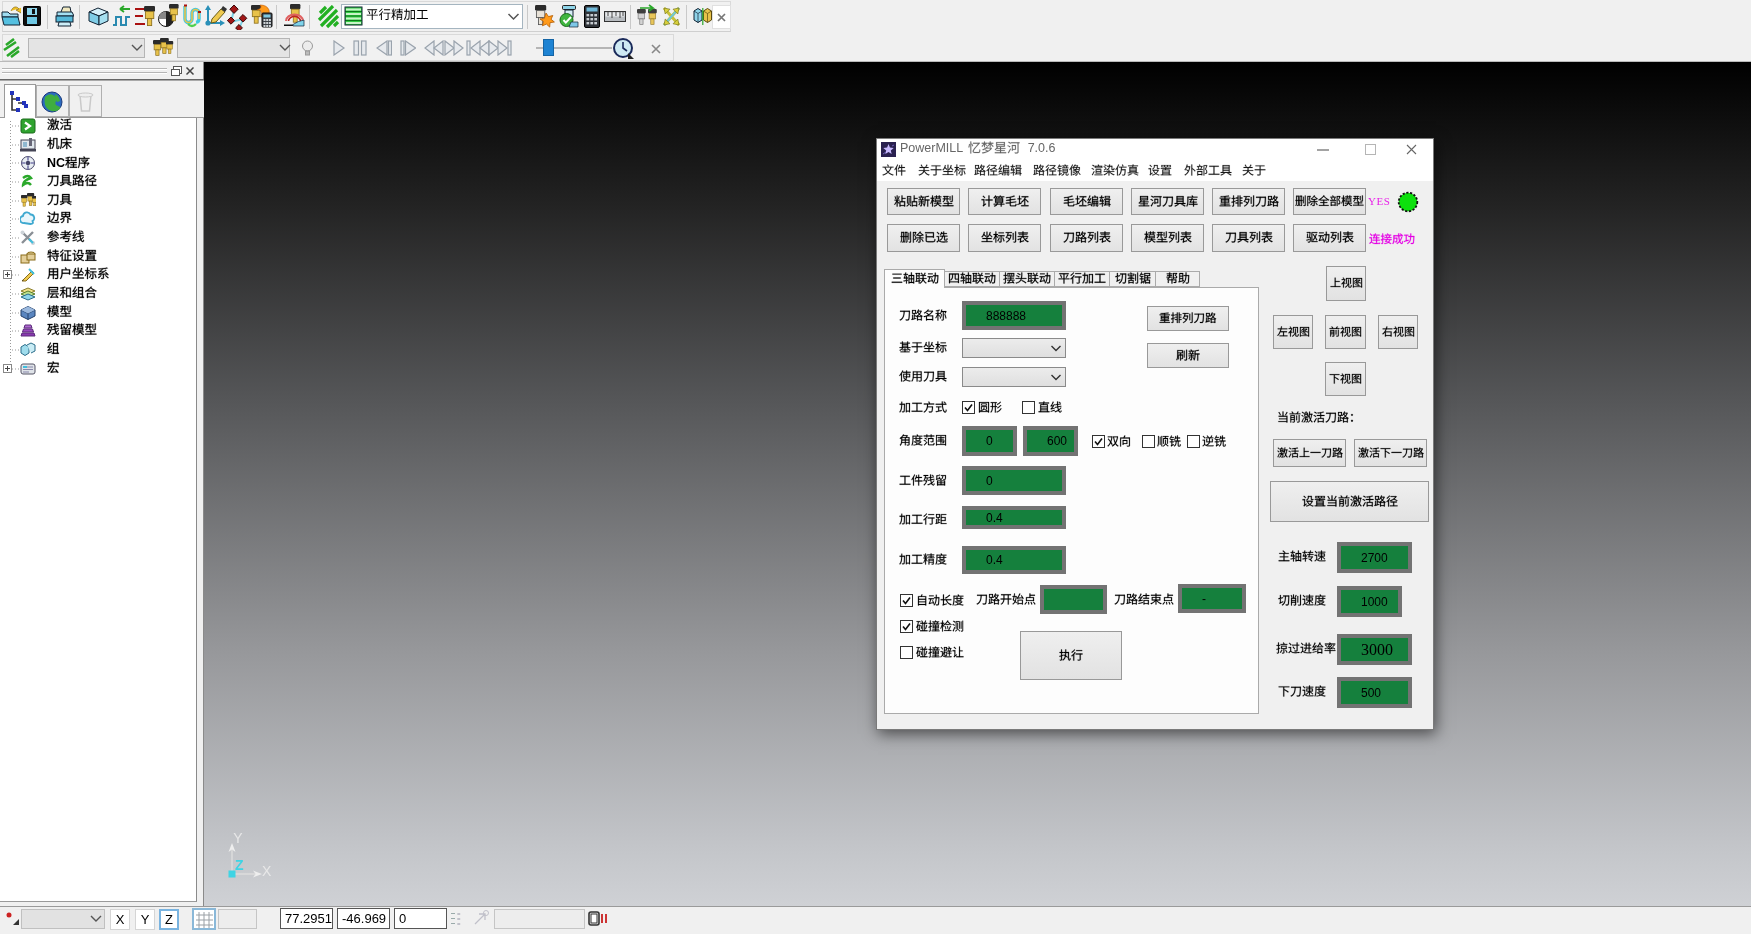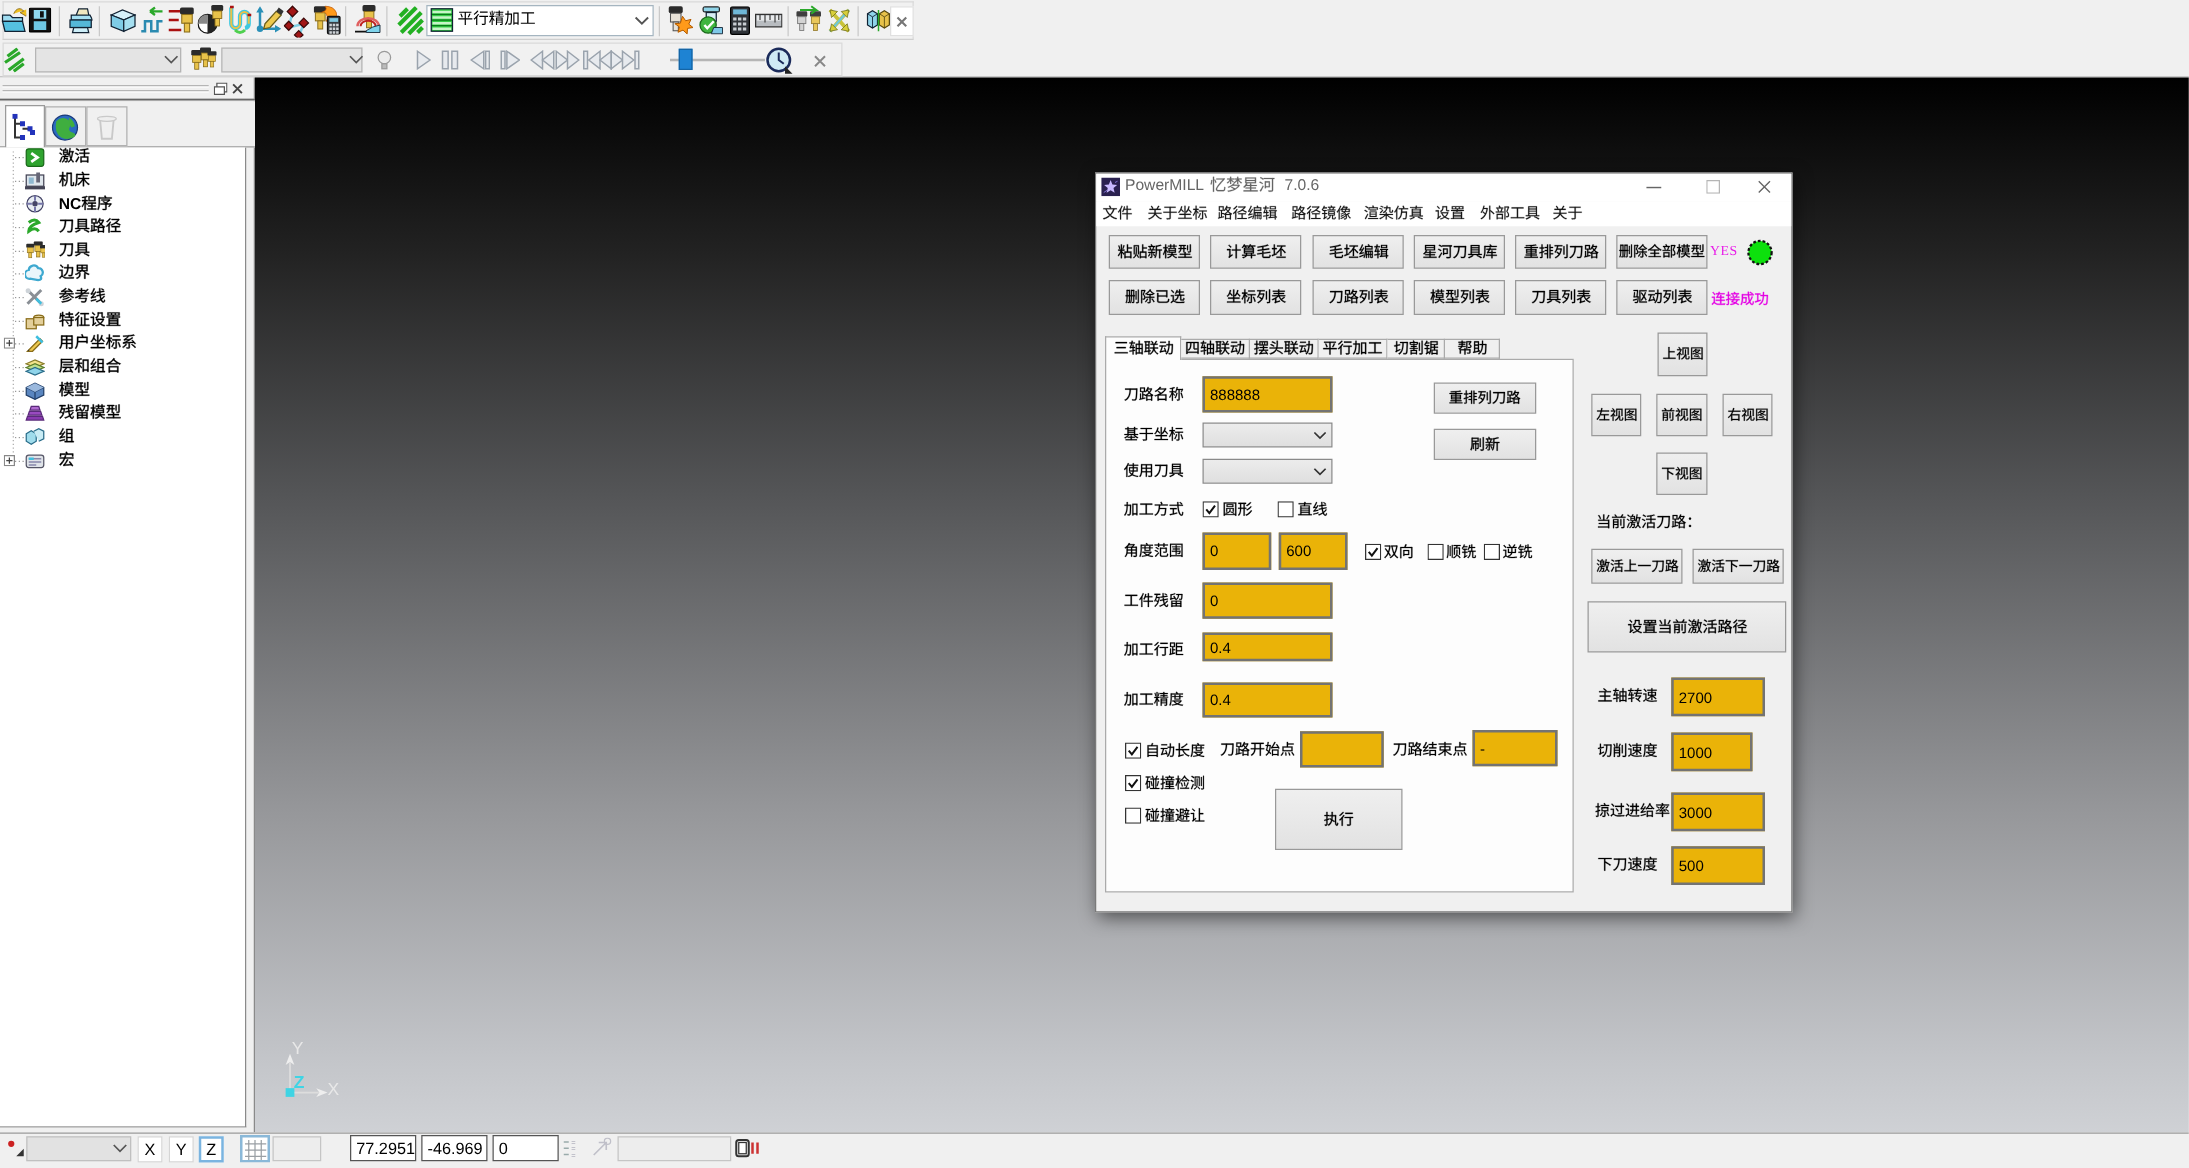--- a/index.html
+++ b/index.html
@@ -1,21 +1,21 @@
 <!DOCTYPE html>
 <html><head><meta charset="utf-8"><style>
 *{margin:0;padding:0;box-sizing:border-box}
 html,body{width:1751px;height:934px;overflow:hidden;background:#f0f0f0;
  font-family:"Liberation Sans",sans-serif;}
 div{position:absolute}
 svg{display:block}
 .t{pointer-events:none}
 .btn{background:linear-gradient(#efefef,#e2e2e2);border:1px solid #999;display:flex;align-items:center;justify-content:center}
-.inp{background:#eab308;border:2px solid #737373;display:flex;align-items:center;
- font-size:12px;color:#000;padding-left:4px}
+.inp{background:#15803d;border:4px solid #737373;display:flex;align-items:center;
+ font-size:12px;color:#000;padding-left:20px}
 </style></head><body>
 <svg width="0" height="0" style="position:absolute">
     <defs>
       <path id="c0" d="m11 108l229 0l0-21l-229 0z"></path>
       <path id="c1" d="m31 186l189 0l0-19l-189 0zm16-82l153 0l0-19l-153 0zm-31-87l217 0l0-19l-217 0z"></path>
       <path id="c2" d="m118 129l102 0l0-19l-102 0zm-105-118l224 0l0-19l-224 0zm94 195l20 0l0-205l-20 0z"></path>
       <path id="c3" d="m14 192l222 0l0-19l-222 0zm96-15l20 0l0-197l-20 0zm11-60l12 15q12-6 24-12q13-7 25-14q12-7 23-14q10-7 18-12l-13-17q-7 5-18 12q-10 7-22 15q-12 7-25 14q-12 8-24 13z"></path>
       <path id="c4" d="m26 160l198 0l0-18l-198 0zm11-73l177 0l0-19l-177 0zm-23-80l223 0l0-19l-223 0zm101 138l20 0l0-148l-20 0zm-22 54l16 10q8-6 17-13q9-7 16-14q8-7 13-13l-16-12q-5 6-12 13q-8 8-17 15q-8 8-17 14z"></path>
       <path id="c5" d="m14 110l223 0l0-18l-223 0zm103 76l20 0l0-179q0-10-3-15q-3-5-10-7q-7-3-20-3q-12-1-31-1q-1 3-2 7q-2 3-3 7q-2 3-3 6q10 0 19 0q10-1 16 0q7 0 10 0q4 0 6 1q1 2 1 5zm-86 6l188 0l0-18l-188 0z"></path>
       <path id="c6" d="m151 207l19 0l0-227l-19 0zm-43-10l18-3q-3-18-8-34q-5-17-11-32q-6-14-14-26q-1 2-4 4q-3 1-6 3q-3 2-6 3q7 10 13 24q6 14 11 29q4 16 7 32zm2-38l117 0l0-19l-121 0zm-31-74l159 0l0-18l-159 0zm-12 124l18-5q-8-21-19-42q-10-21-22-39q-12-18-25-32q-1 2-3 5q-2 4-4 8q-2 3-4 5q12 13 23 29q11 16 20 34q9 18 16 37zm-25-64l17 17l1 0l0-182l-18 0z"></path>
@@ -1460,21 +1460,21 @@
     <svg class="t" width="60" height="14" style="overflow:visible">
       <g fill="#000" stroke="#000" stroke-width="4">
         <use href="#c65" transform="translate(0.0,10.6) scale(0.0480,-0.0480)"></use>
         <use href="#c126" transform="translate(12.0,10.6) scale(0.0480,-0.0480)"></use>
         <use href="#c127" transform="translate(24.0,10.6) scale(0.0480,-0.0480)"></use>
         <use href="#c105" transform="translate(36.0,10.6) scale(0.0480,-0.0480)"></use>
         <use href="#c89" transform="translate(48.0,10.6) scale(0.0480,-0.0480)"></use>
       </g>
     </svg>
   </div>
-<div class="inp" style="left:1337px;top:634px;width:75px;height:31px;font-size:12px;">3000</div>
+<div class="inp" style="left:1337px;top:634px;width:75px;height:31px;font-size:16px;font-family:Liberation Serif, serif;">3000</div>
 <div style="left:1278px;top:685px;width:52px;height:16px;">
     <svg class="t" width="48" height="14" style="overflow:visible">
       <g fill="#000" stroke="#000" stroke-width="4">
         <use href="#c3" transform="translate(0.0,10.6) scale(0.0480,-0.0480)"></use>
         <use href="#c13" transform="translate(12.0,10.6) scale(0.0480,-0.0480)"></use>
         <use href="#c131" transform="translate(24.0,10.6) scale(0.0480,-0.0480)"></use>
         <use href="#c53" transform="translate(36.0,10.6) scale(0.0480,-0.0480)"></use>
       </g>
     </svg>
   </div>

